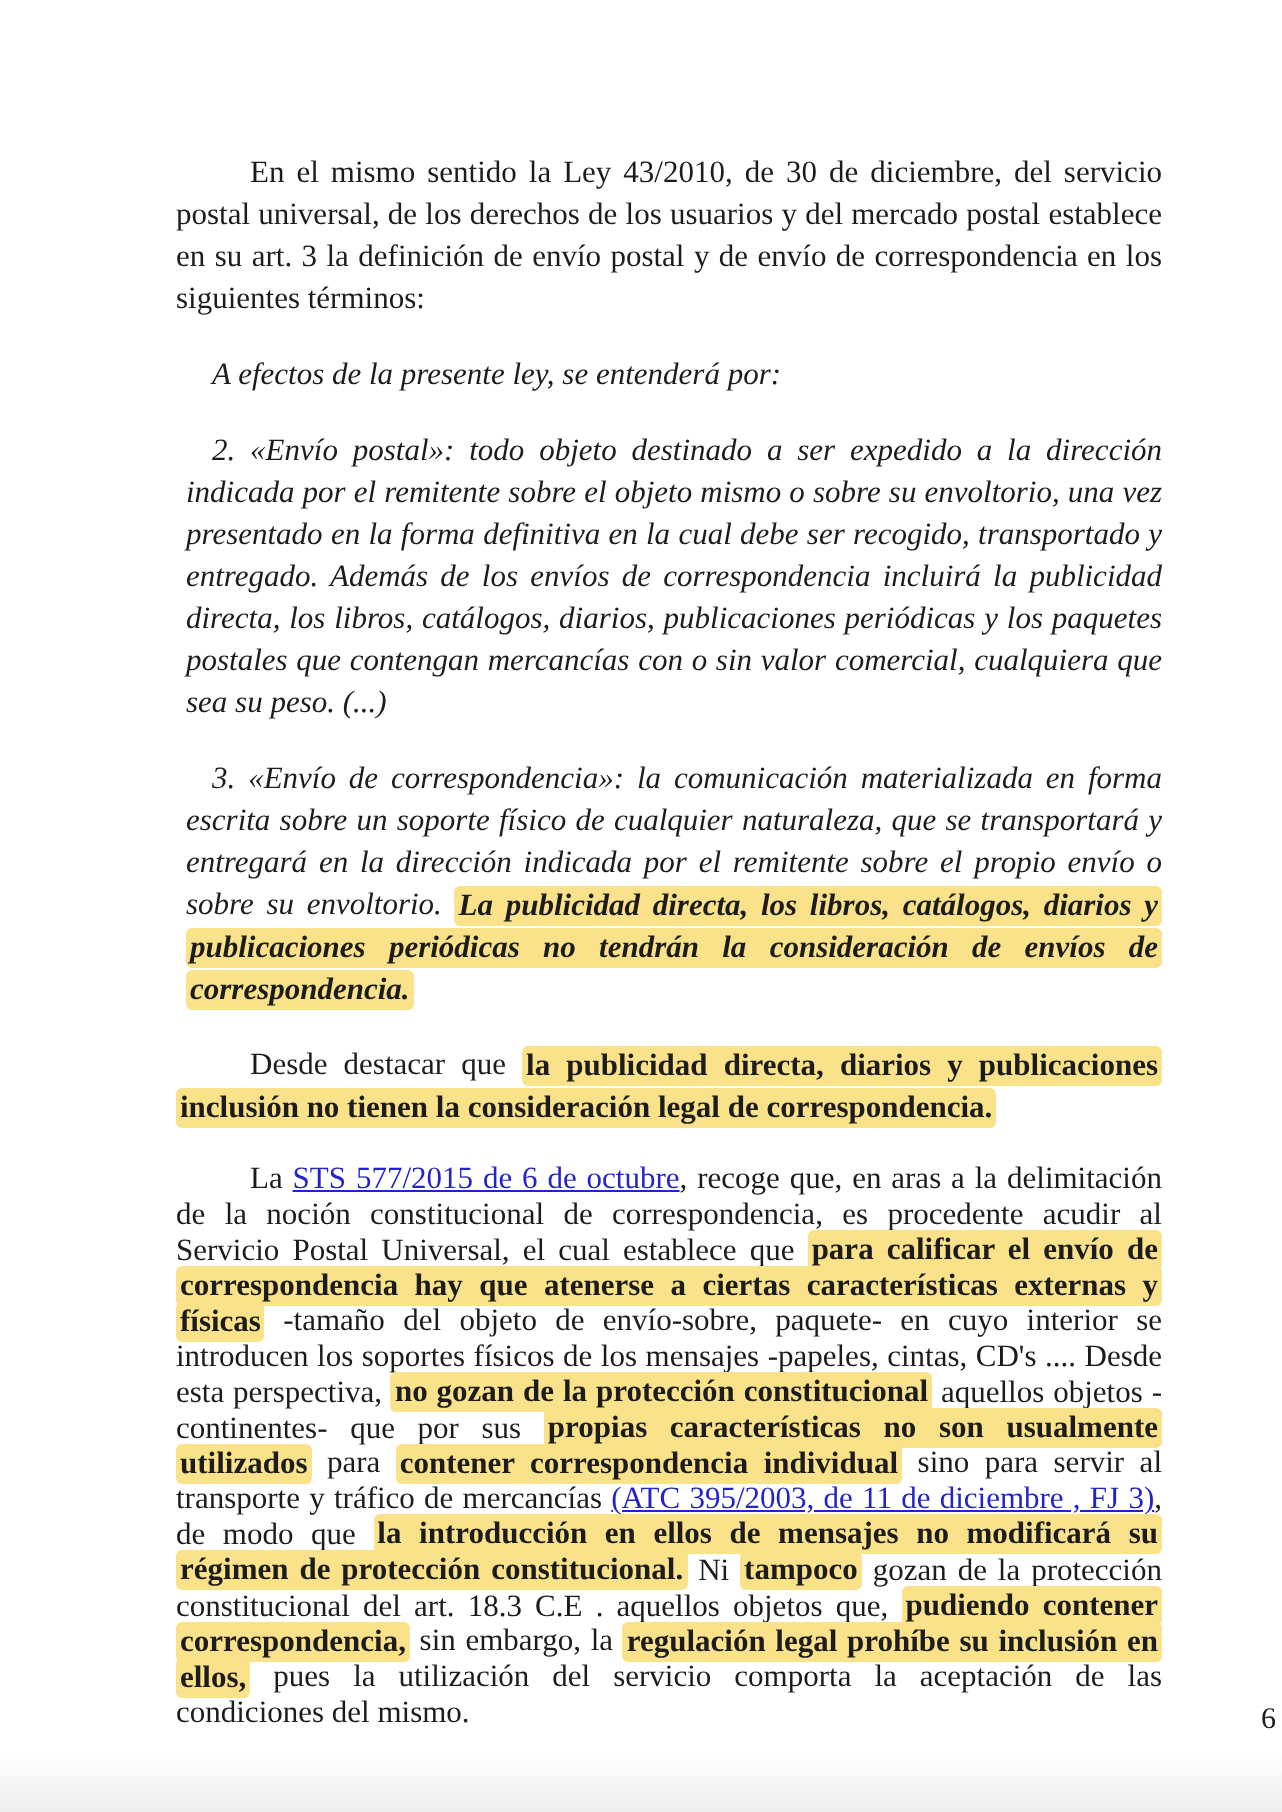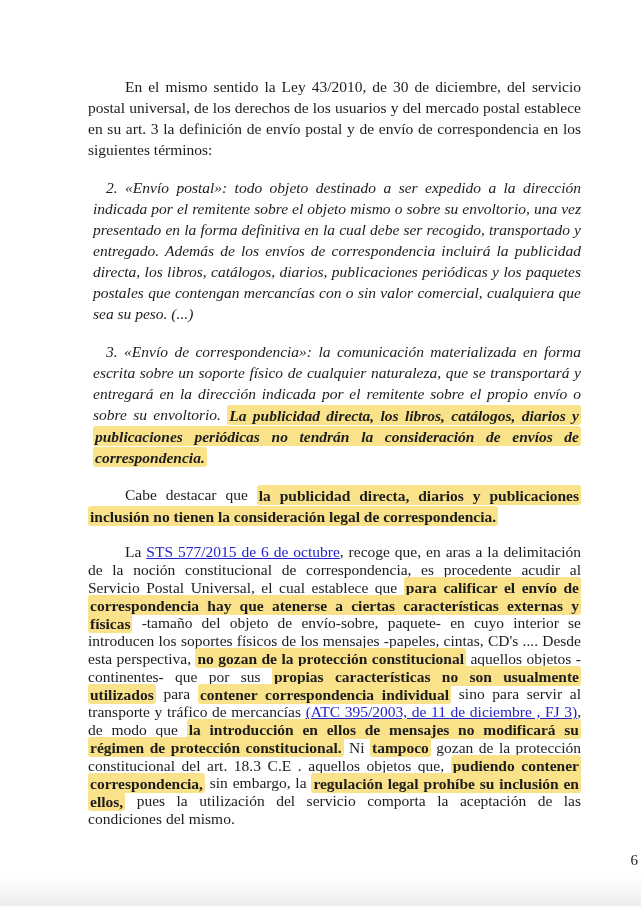--- a/index.html
+++ b/index.html
@@ -67,20 +67,21 @@
     background:linear-gradient(rgba(240,240,238,0), #eeedeb);
     pointer-events:none;
   }
 </style>
 </head>
 <body>
 
 <div class="page">
   <div class="content" id="paragraphs">
       <p class="para body"><span>En el mismo sentido la Ley 43/2010, de 30 de diciembre, del servicio postal universal, de los derechos de los usuarios y del mercado postal establece en su art. 3 la definición de envío postal y de envío de correspondencia en los siguientes términos:</span></p>
+      <p class="para quote"><span>A efectos de la presente ley, se entenderá por:</span></p>
       <p class="para quote"><span>2. «Envío postal»: todo objeto destinado a ser expedido a la dirección indicada por el remitente sobre el objeto mismo o sobre su envoltorio, una vez presentado en la forma definitiva en la cual debe ser recogido, transportado y entregado. Además de los envíos de correspondencia incluirá la publicidad directa, los libros, catálogos, diarios, publicaciones periódicas y los paquetes postales que contengan mercancías con o sin valor comercial, cualquiera que sea su peso. (...)</span></p>
       <p class="para quote"><span>3. «Envío de correspondencia»: la comunicación materializada en forma escrita sobre un soporte físico de cualquier naturaleza, que se transportará y entregará en la dirección indicada por el remitente sobre el propio envío o sobre su envoltorio. </span><mark class="hl">La publicidad directa, los libros, catálogos, diarios y publicaciones periódicas no tendrán la consideración de envíos de correspondencia.</mark></p>
-      <p class="para body"><span>Cabe destacar que </span><mark class="hl">la publicidad directa, diarios y publicaciones inclusión no tienen la consideración legal de correspondencia.</mark></p>
+      <p class="para body"><span>Desde destacar que </span><mark class="hl">la publicidad directa, diarios y publicaciones inclusión no tienen la consideración legal de correspondencia.</mark></p>
       <p class="para body tight"><span>La </span><a class="doc-link" href="#">STS 577/2015 de 6 de octubre</a><span>, recoge que, en aras a la delimitación de la noción constitucional de correspondencia, es procedente acudir al Servicio Postal Universal, el cual establece que </span><mark class="hl">para calificar el envío de correspondencia hay que atenerse a ciertas características externas y físicas</mark><span> -tamaño del objeto de envío-sobre, paquete- en cuyo interior se introducen los soportes físicos de los mensajes -papeles, cintas, CD's .... Desde esta perspectiva, </span><mark class="hl">no gozan de la protección constitucional</mark><span> aquellos objetos -continentes- que por sus </span><mark class="hl">propias características no son usualmente utilizados</mark><span> para </span><mark class="hl">contener correspondencia individual</mark><span> sino para servir al transporte y tráfico de mercancías </span><a class="doc-link" href="#">(ATC 395/2003, de 11 de diciembre , FJ 3)</a><span>, de modo que </span><mark class="hl">la introducción en ellos de mensajes no modificará su régimen de protección constitucional.</mark><span> Ni </span><mark class="hl">tampoco</mark><span> gozan de la protección constitucional del art. 18.3 C.E . aquellos objetos que, </span><mark class="hl">pudiendo contener correspondencia,</mark><span> sin embargo, la </span><mark class="hl">regulación legal prohíbe su inclusión en ellos,</mark><span> pues la utilización del servicio comporta la aceptación de las condiciones del mismo.</span></p>
     </div>
   <div class="page-number">6</div>
   <div class="page-bottom-shade"></div>
 </div>
 
 </body></html>

